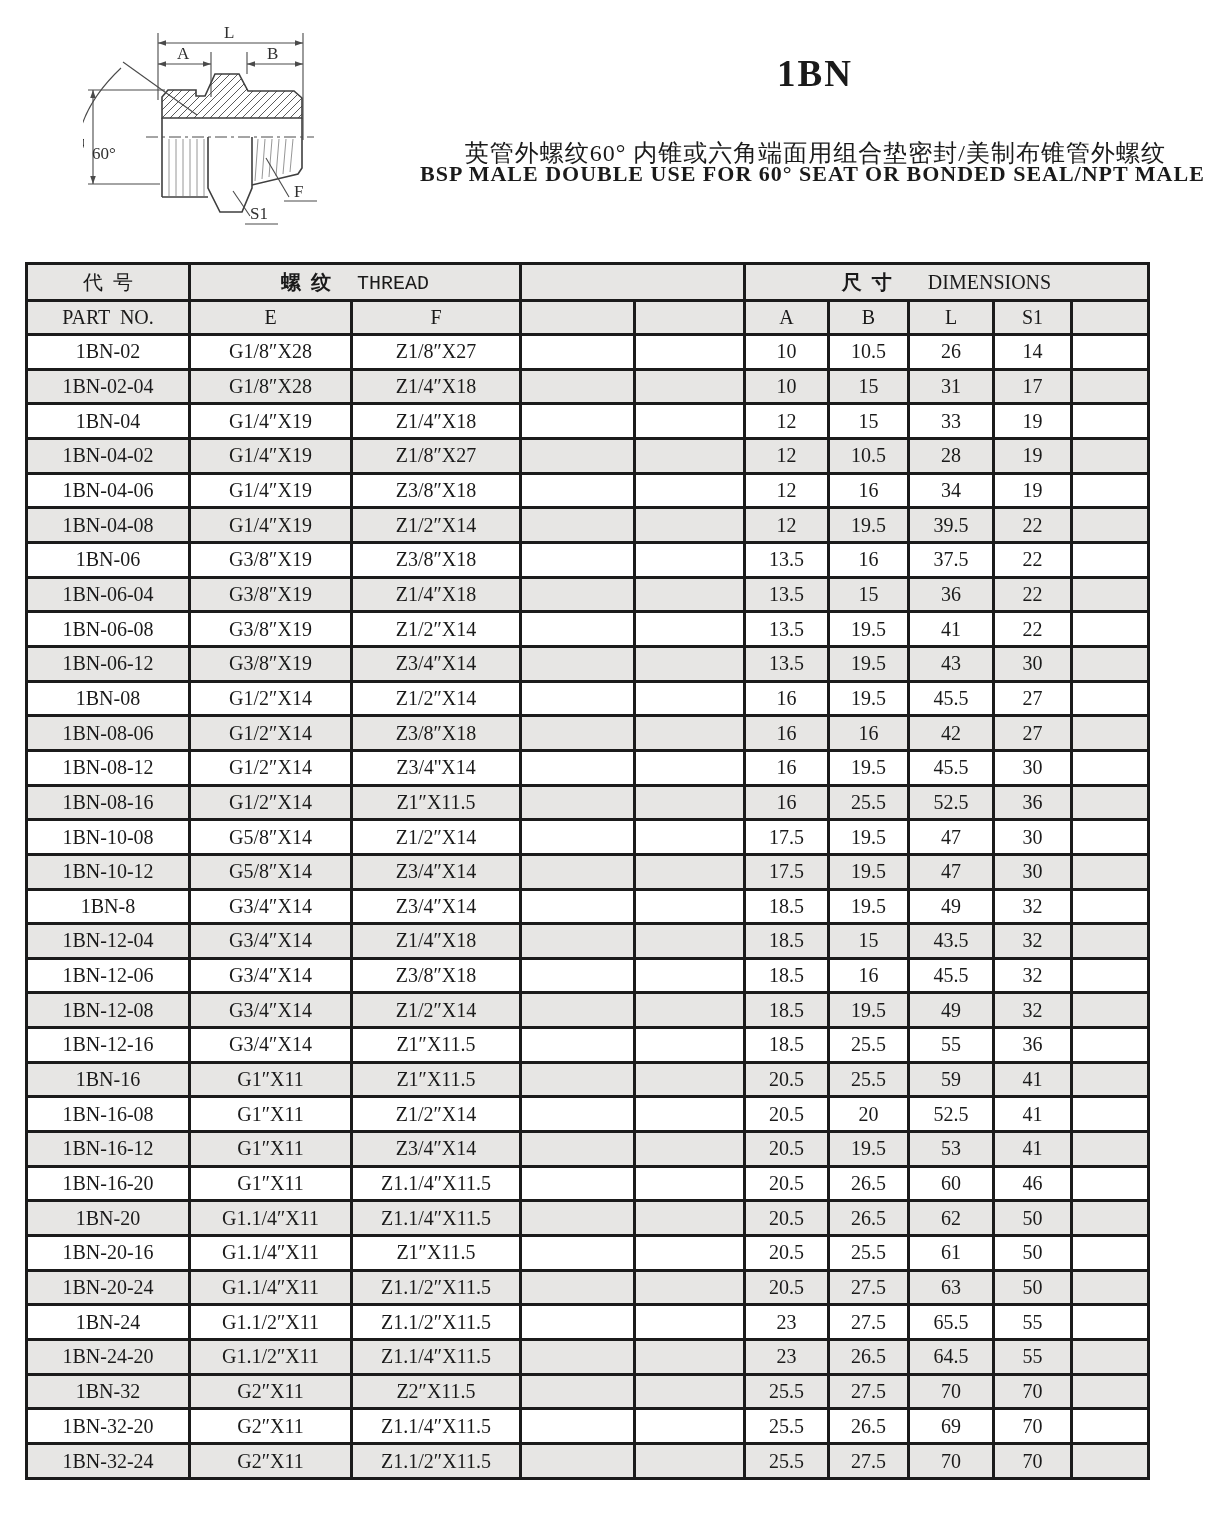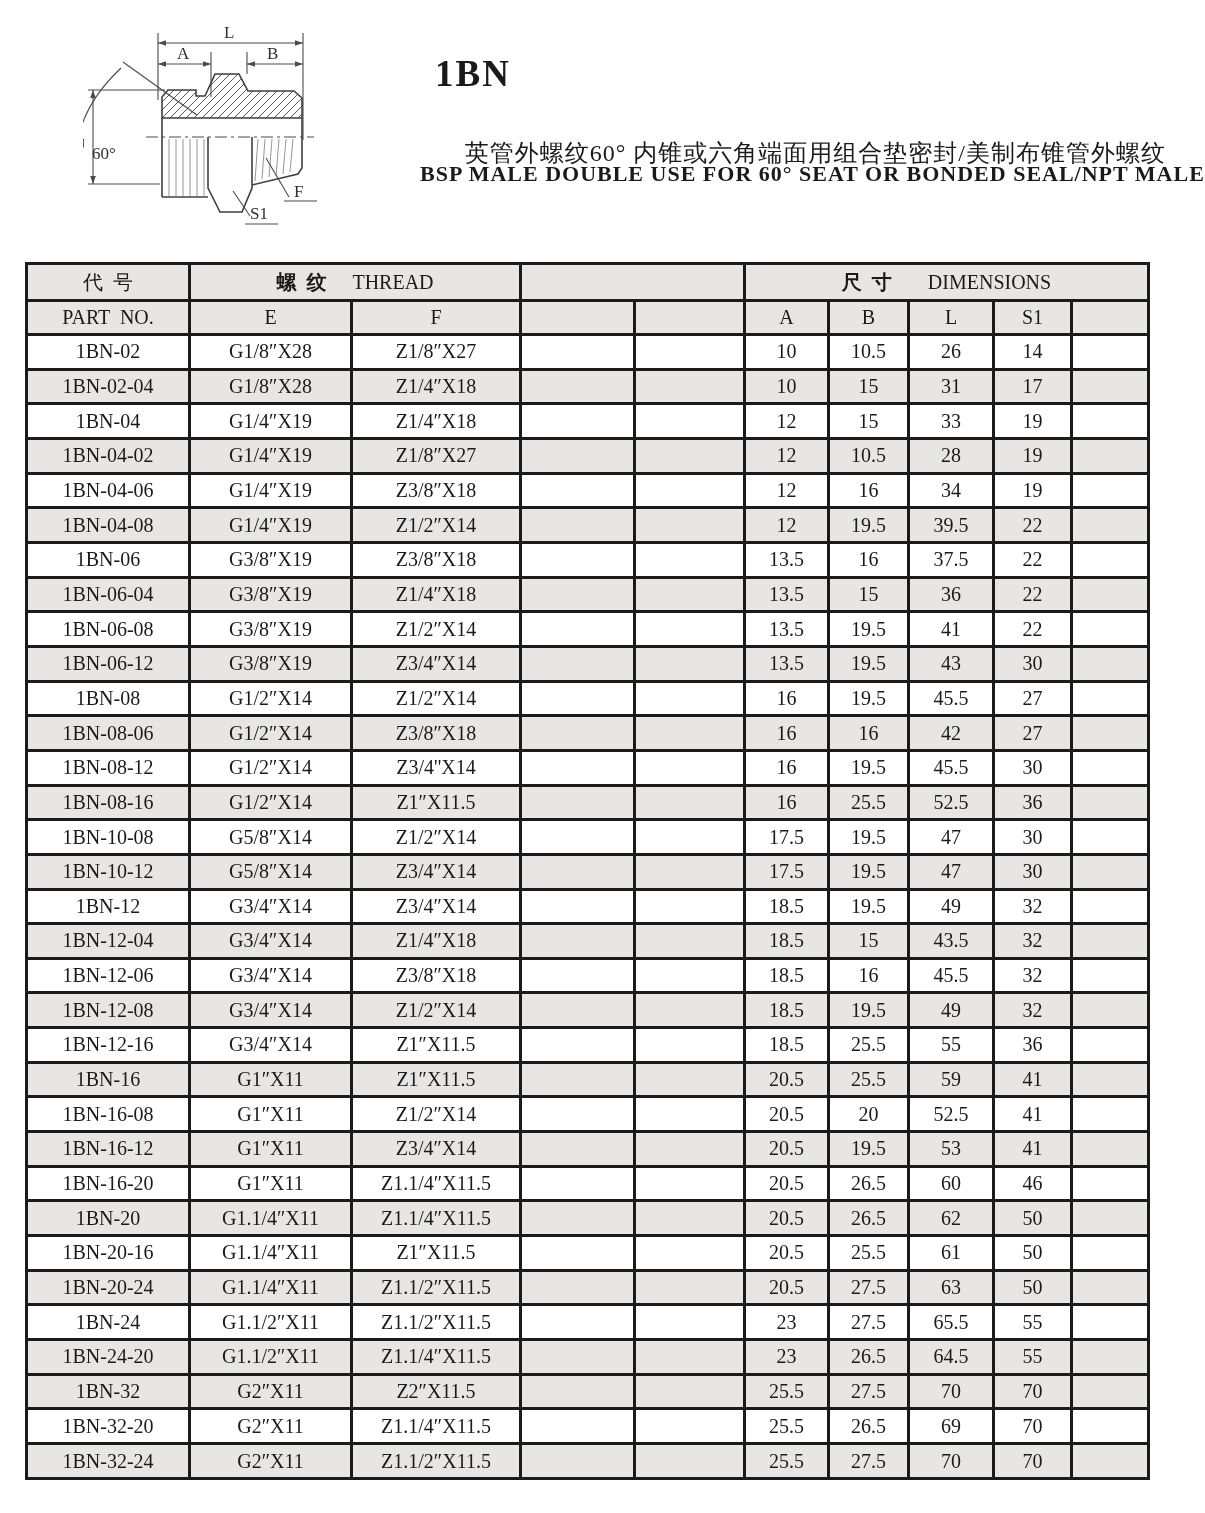--- a/index.html
+++ b/index.html
@@ -7,21 +7,21 @@
     --row-alt:#e7e6e4;
     --ink:#1a1a1a;
   }
   *{margin:0;padding:0;box-sizing:border-box;}
   html,body{background:#ffffff;}
   body{
     width:1205px;height:1513px;position:relative;overflow:hidden;
     font-family:"Liberation Serif","DejaVu Serif",serif;color:var(--ink);
   }
   .drawing{position:absolute;left:83px;top:0;width:237px;height:237px;}
-  .title-block{position:absolute;left:435px;top:52px;width:726px;}
+  .title-block{position:absolute;left:452px;top:52px;width:726px;text-align:center;}
   .model{font-size:37px;font-weight:bold;letter-spacing:2px;}
   .subtitle-cn{position:absolute;left:420px;top:137px;width:746px;text-align:right;
     font-size:24px;font-weight:normal;letter-spacing:1px;white-space:nowrap;}
   .subtitle-en{position:absolute;left:420px;top:161px;width:746px;text-align:center;
     font-size:22px;font-weight:bold;letter-spacing:1px;white-space:nowrap;}
   table.parts{
     position:absolute;left:25px;top:262px;width:1122px;height:1218px;
     border-collapse:collapse;table-layout:fixed;
   }
   table.parts th,table.parts td{
@@ -29,21 +29,21 @@
     text-align:center;vertical-align:middle;
     font-size:20px;font-weight:normal;white-space:pre;
     overflow:hidden;
   }
   thead tr{background:var(--row-alt);}
   thead tr.group-row{height:37px;}
   thead tr.cols-row{height:34px;padding-left:40px;}
   tbody tr{height:33.8px;background:#ffffff;font-family:Liberation Serif, serif;}
   tbody tr.alt{background:var(--row-alt);}
   .cjk{font-weight:bold;}
-  .gap-sm{margin-left:26px;}
+  .gap-sm{margin-left:26px;font-family:Liberation Mono, monospace;}
   .gap-lg{margin-left:36px;}
   svg text{font-family:"Liberation Serif","DejaVu Serif",serif;fill:#2f2f2f;}
 </style>
 </head>
 <body>
 
 <svg class="drawing" viewBox="83 0 237 237" width="237" height="237" xmlns="http://www.w3.org/2000/svg">
   <defs>
     <pattern id="hatch" width="8" height="8" patternUnits="userSpaceOnUse">
       <line x1="0" y1="8" x2="8" y2="0" stroke="#5a5a5a" stroke-width="1"></line>
@@ -363,21 +363,21 @@
         <td>Z3/4″X14</td>
         <td></td>
         <td></td>
         <td>17.5</td>
         <td>19.5</td>
         <td>47</td>
         <td>30</td>
         <td></td>
       </tr>
       <tr>
-        <td>1BN-12</td>
+        <td>1BN-8</td>
         <td>G3/4″X14</td>
         <td>Z3/4″X14</td>
         <td></td>
         <td></td>
         <td>18.5</td>
         <td>19.5</td>
         <td>49</td>
         <td>32</td>
         <td></td>
       </tr>

